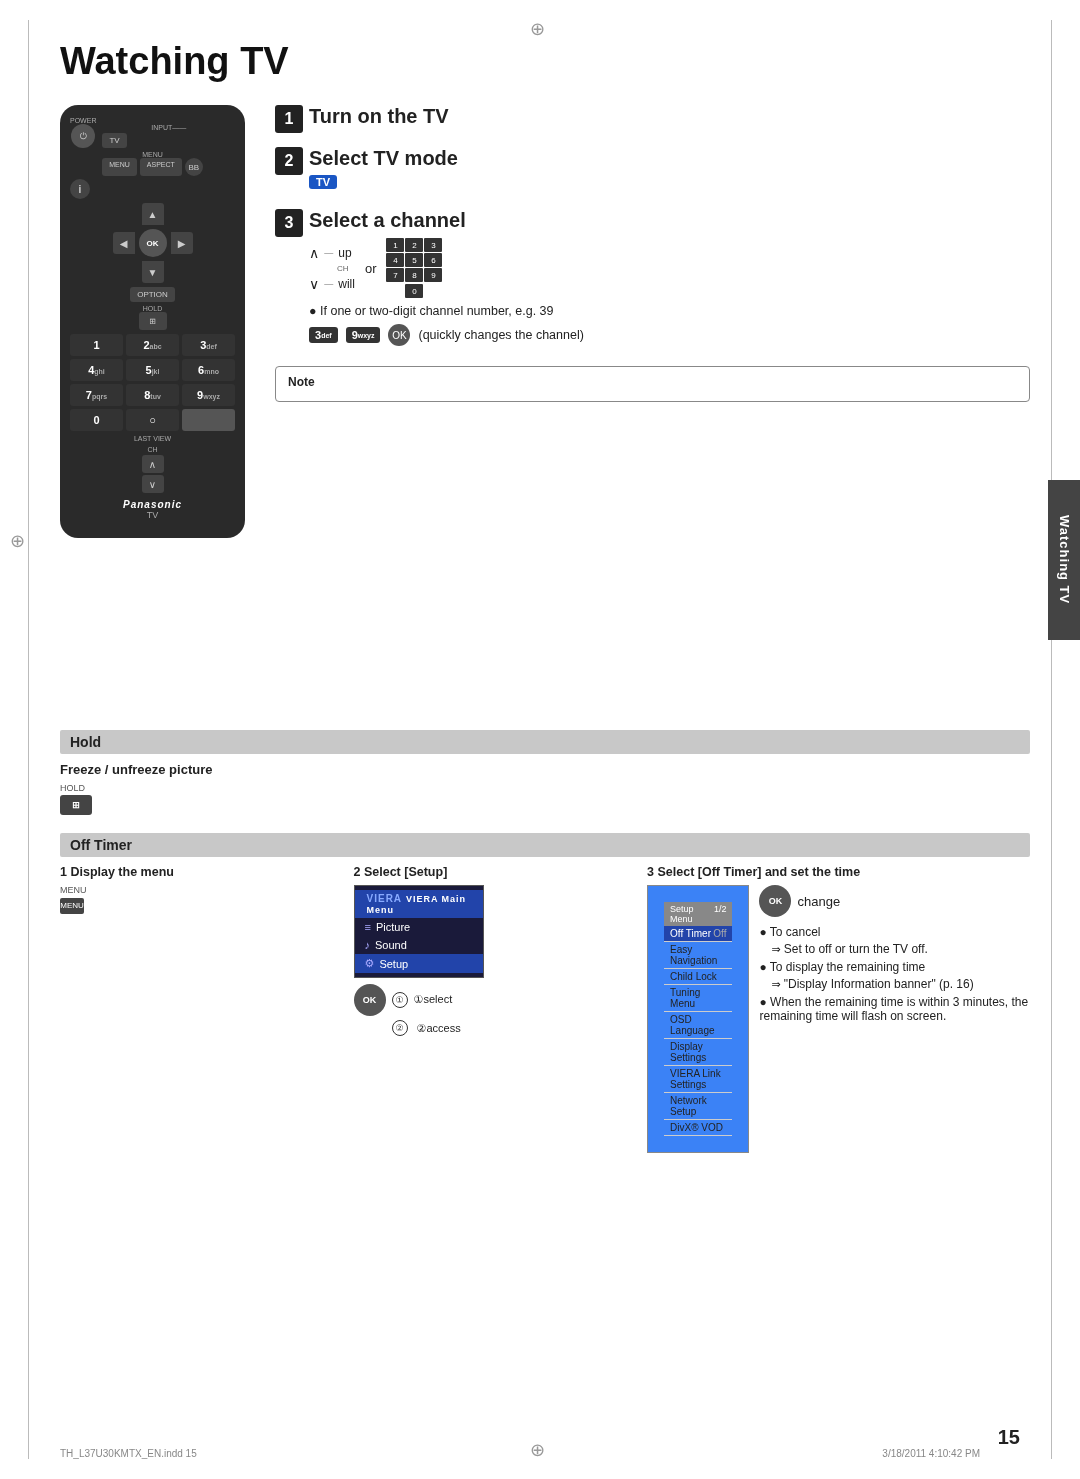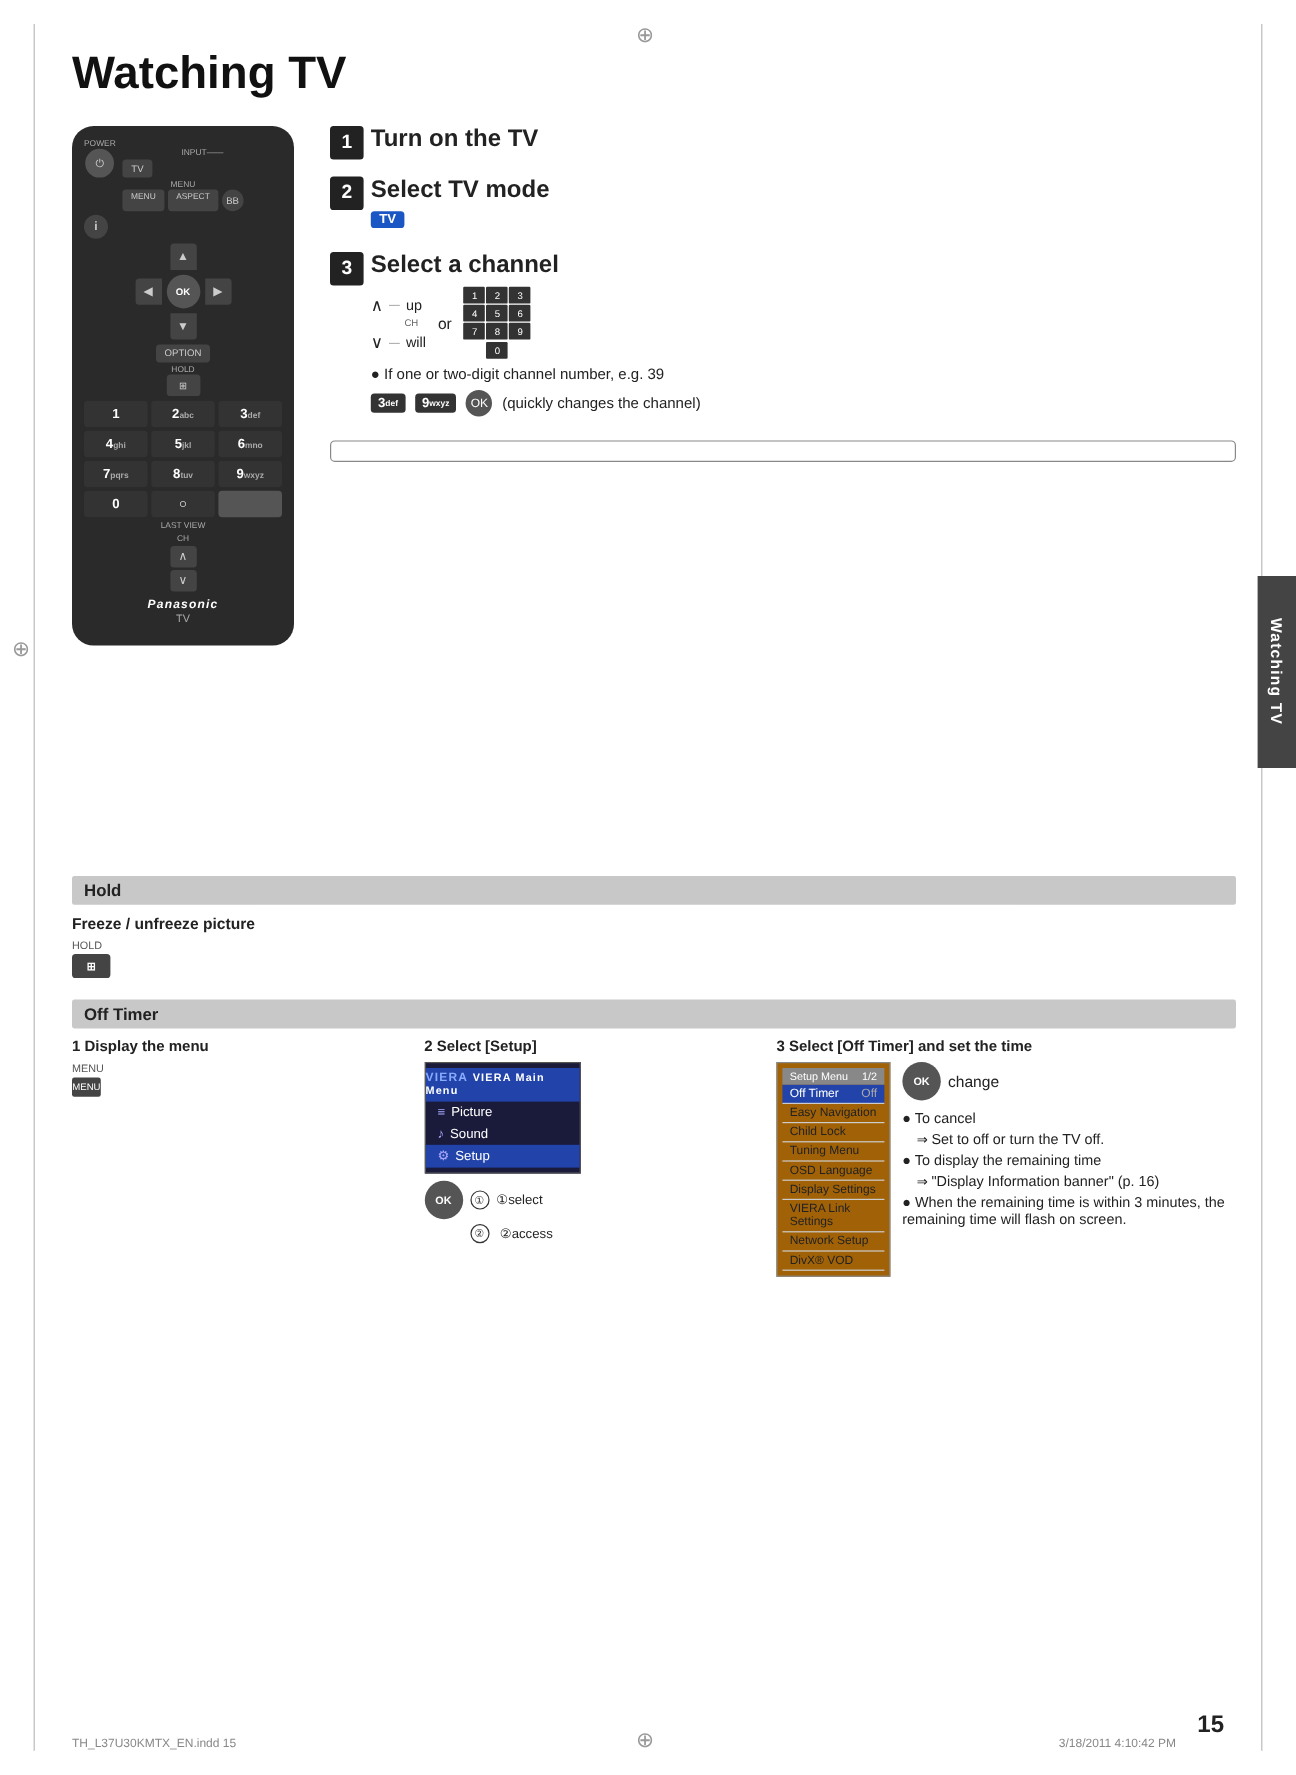--- a/index.html
+++ b/index.html
@@ -382,41 +382,41 @@
     .viera-menu {
       border: 1.5px solid #555;
       background: #1a1a3a;
       color: #fff;
       font-size: 11px;
       padding: 4px 0;
       width: 130px;
     }
     .viera-menu-title {
       background: #2244aa;
-      padding: 3px 0;
+      padding: 3px 12px;
       font-size: 10px;
       font-weight: bold;
       letter-spacing: 1px;
     }
     .viera-menu-item {
       padding: 3px 10px;
       font-size: 11px;
       display: flex; align-items: center; gap: 5px;
     }
     .viera-menu-item.selected {
       background: #2244aa;
     }
 
     
     .setup-menu {
       border: 1px solid #888;
-      background: #a16207;
+      background: #3b82f6;
       font-size: 10px;
       width: 150px;
-      padding: 4px;
+      padding: 16px;
     }
     .setup-menu-title {
       background: #888;
       color: #fff;
       padding: 2px 6px;
       font-size: 9px;
       display: flex; justify-content: space-between;
     }
     .setup-menu-item {
       padding: 2px 6px;
@@ -673,20 +673,21 @@
           <div class="quick-change-row">
             <span class="inline-btn">3<sub style="font-size:7px;">def</sub></span>
             <span class="inline-btn">9<sub style="font-size:7px;">wxyz</sub></span>
             <span class="inline-btn-round">OK</span>
             <span>(quickly changes the channel)</span>
           </div>
         </div>
       </div>
 
       <div class="note-box">
+        <div class="note-title">Note</div>
       </div>
 
     </div>
   </div>
 </div>
 
 <div class="bottom-section">
 
 
   <div class="section-bar">Hold</div>

